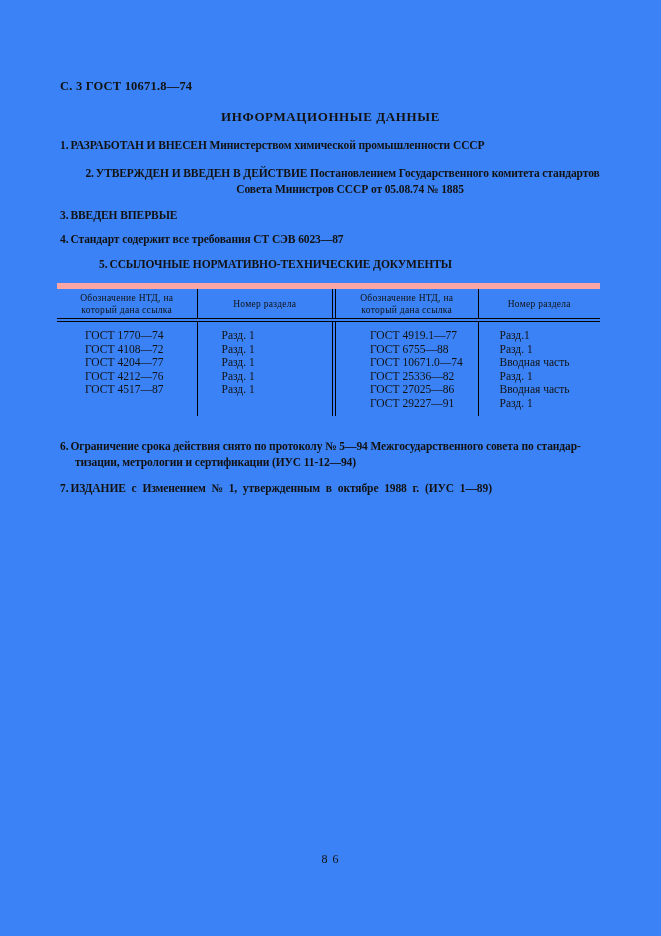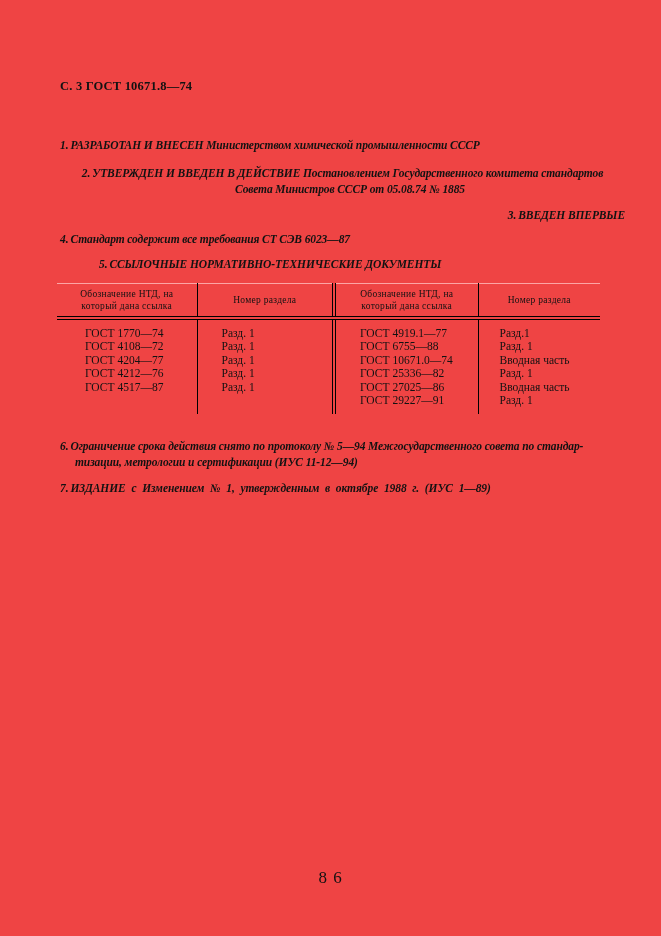--- a/index.html
+++ b/index.html
@@ -2,21 +2,21 @@
 <html><head>
 <meta charset="utf-8">
 <style>
   * { margin: 0; padding: 0; box-sizing: border-box; }
   html, body { background: #e8e8e8; }
   .page {
     position: relative;
     width: 661px;
     height: 936px;
     margin: 0 auto;
-    background: #ef4444;
+    background: #3b82f6;
     color: #121212;
     font-family: "Liberation Serif", "DejaVu Serif", serif;
     overflow: hidden;
   }
   .abs { position: absolute; }
 
   .doc-header {
     top: 79px; left: 60px;
     font-weight: bold;
     font-size: 12.5px;
@@ -33,40 +33,39 @@
   }
 
   .item {
     left: 60px;
     width: 565px;
     font-weight: bold;
     font-size: 11.5px;
     line-height: 16px;
     letter-spacing: -0.1px;
     white-space: nowrap;
-    font-style: italic;
   }
   .item .marker { margin-right: 2px; }
   .item .cont { margin-left: 15px; }
   #item1 { top: 137px; }
   #item2 { top: 165px; text-align: center; }
-  #item3 { top: 207px; text-align: right; }
+  #item3 { top: 207px; }
   #item4 { top: 231px; }
   #item5 { top: 256px; margin-left: 39px; }
   #item6 { top: 438px; }
   #item7 { top: 480px; }
   .spread { word-spacing: 3px; }
 
   table.refs {
     position: absolute;
     top: 283px; left: 57px;
     width: 543px;
     border-collapse: collapse;
     table-layout: fixed;
-    border-top: 1px solid #fca5a5;
+    border-top: 6px solid #fca5a5;
   }
   table.refs col.c1 { width: 140px; }
   table.refs col.c2 { width: 137px; }
   table.refs col.c3 { width: 144px; }
   table.refs col.c4 { width: 122px; }
   table.refs th {
     font-weight: normal;
     font-size: 9.5px;
     line-height: 12px;
     letter-spacing: 0.3px;
@@ -78,43 +77,43 @@
   }
   table.refs td {
     font-size: 11.5px;
     line-height: 13.5px;
     vertical-align: top;
     padding: 0 2px 0 28px;
     white-space: nowrap;
     overflow: hidden;
   }
   table.refs td.col2 { padding-left: 24px; }
-  table.refs td.col3 { padding-left: 24px; }
+  table.refs td.col3 { padding-left: 34px; }
   table.refs td.col4 { padding-left: 21px; }
   .vline1 { border-left: 1px solid #000; }
   .vline2 { border-left: 4px double #000; }
   tbody tr:first-child td { padding-top: 7px; }
   tr.spacer td { height: 6px; padding: 0; }
 
   .page-number {
     top: 852px; left: 0;
     width: 661px;
     text-align: center;
-    font-size: 17px;
+    font-size: 12px;
     letter-spacing: 1px;
-    margin-top: 16px;
   }
 </style>
 </head>
 <body>
 
 <div class="page">
 
   <div class="abs doc-header">С. 3 ГОСТ 10671.8—74</div>
 
+  <div class="abs doc-title">ИНФОРМАЦИОННЫЕ ДАННЫЕ</div>
 
   <div class="abs item" id="item1">
     <span class="marker">1.</span><span>РАЗРАБОТАН И ВНЕСЕН Министерством химической промышленности СССР</span>
   </div>
 
   <div class="abs item" id="item2">
     <div><span class="marker">2.</span><span>УТВЕРЖДЕН И ВВЕДЕН В ДЕЙСТВИЕ Постановлением Государственного комитета стандартов</span></div>
     <div class="cont">Совета Министров СССР от 05.08.74 № 1885</div>
   </div>
 

